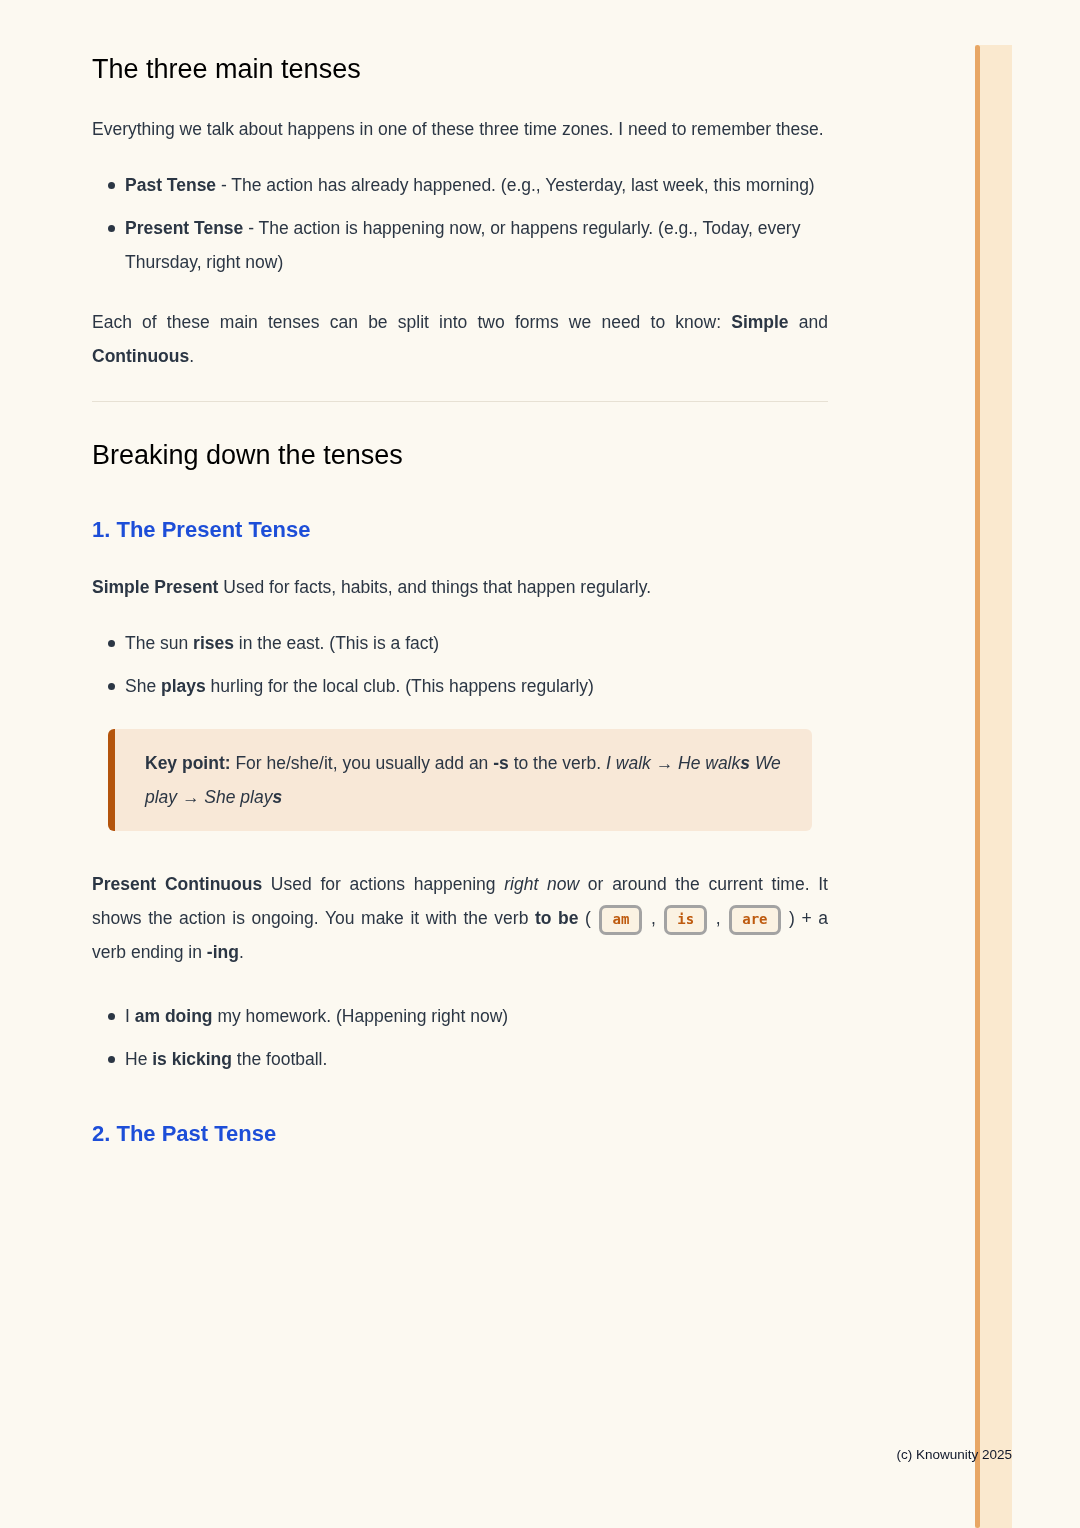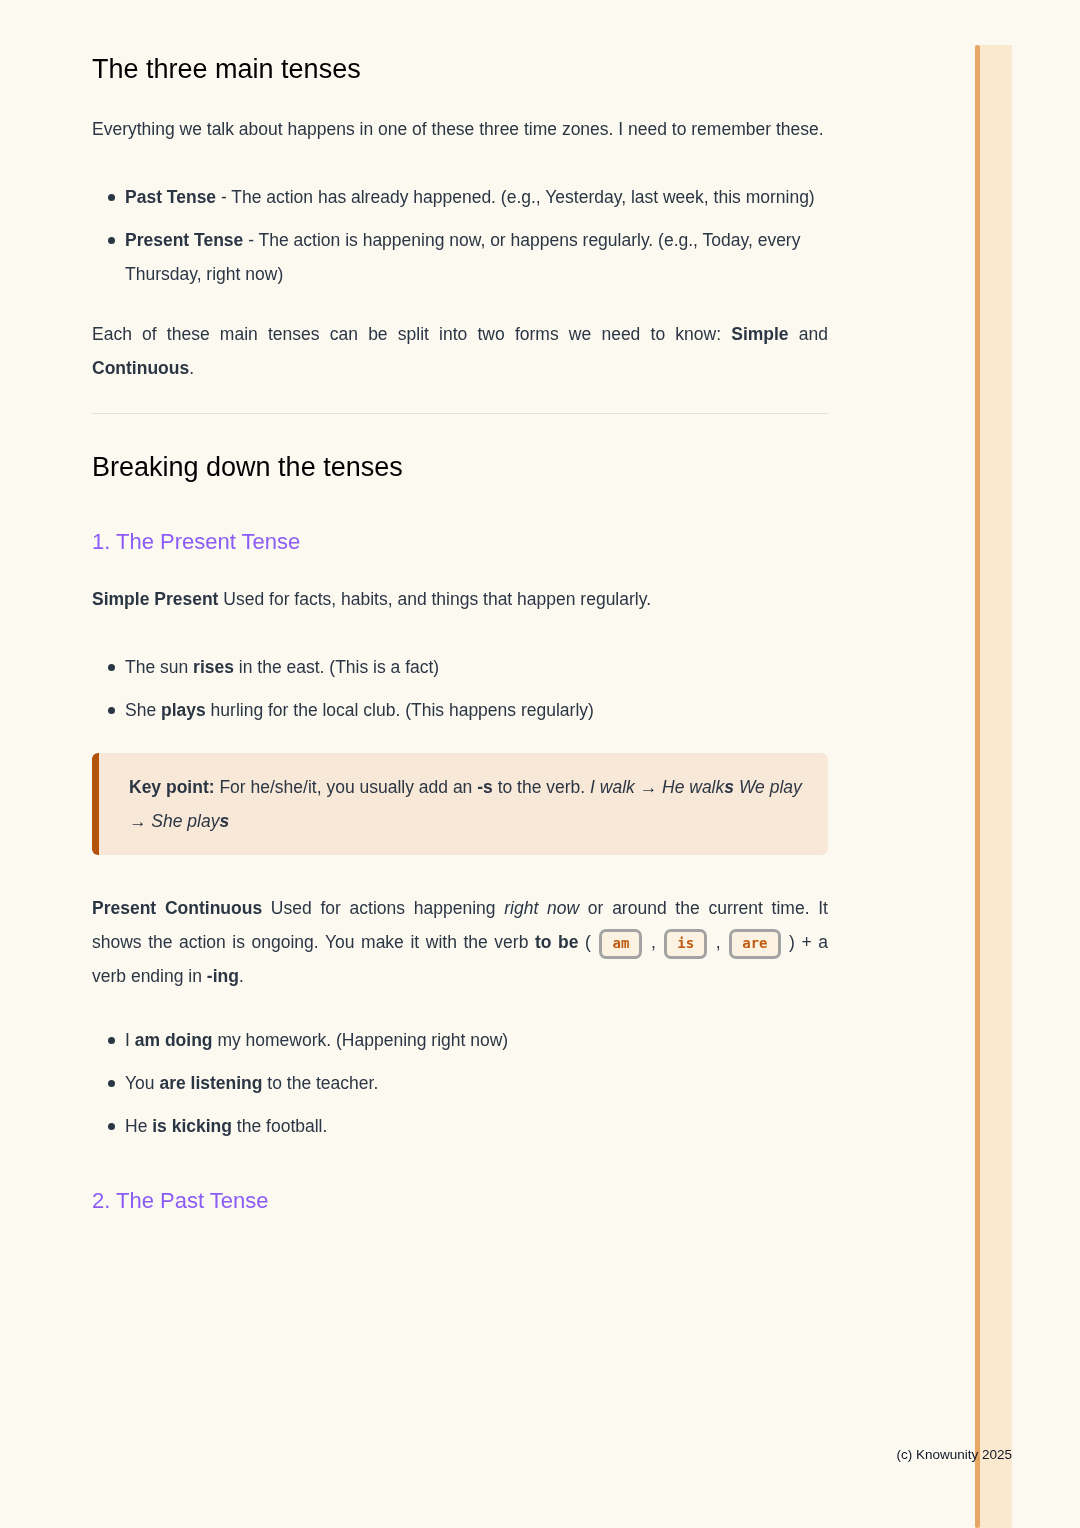--- a/index.html
+++ b/index.html
@@ -8,38 +8,38 @@
     background:#FCF9F1;color:#2B3644;
     font-family:"Liberation Sans",sans-serif;
   }
   .content{position:absolute;left:92px;top:0;width:736px;}
   h1{
     font-size:27px;line-height:34px;font-weight:400;color:#000000;
     margin:36px 0 0;
   }
   .content > h1.first{margin-top:52px;}
   h2{
-    font-size:22px;line-height:28px;font-weight:400;color:#8b5cf6;
+    font-size:22px;line-height:28px;font-weight:700;color:#1d4ed8;
     margin:44px 0 0;
   }
   p{font-size:17.5px;line-height:34px;margin:26px 0 0;}
   .justify{text-align:justify;}
-  ul{list-style:none;margin:34px 0 0;padding:0 0 0 16px;}
+  ul{list-style:none;margin:22px 0 0;padding:0 0 0 16px;}
   li{
     position:relative;padding-left:17px;font-size:17.5px;line-height:34px;
     margin:0 0 9px;
   }
   li:last-child{margin-bottom:0;}
   li::before{
     content:"";position:absolute;left:0;top:14px;width:7px;height:7px;
     border-radius:50%;background:#2B3644;
   }
   hr{border:none;border-top:1px solid #E7E1D4;margin:28px 0 0;}
   .callout{
-    margin:26px 0 0;background:#F8E8D7;border-left:7px solid #B4540C;
+    margin:26px 16px 0;background:#F8E8D7;border-left:7px solid #B4540C;
     border-radius:6px;padding:17px 26px 17px 30px;
   }
   .callout p{margin:0;}
   .mt-lg{margin-top:36px;}
   .mt-md{margin-top:30px;}
   .b{font-weight:700;}
   .i{font-style:italic;}
   .bi{font-weight:700;font-style:italic;}
   .chip{
     font-family:"DejaVu Sans Mono",monospace;font-size:14px;font-weight:700;
@@ -96,21 +96,20 @@
     </ul>
 
     <div class="callout">
       <p><span class="b">Key point:</span><span> For he/she/it, you usually add an </span><span class="b">-s</span><span> to the verb. </span><span class="i">I walk → He walk</span><span class="bi">s</span><span> </span><span class="i">We play → She play</span><span class="bi">s</span></p>
     </div>
 
     <p class="justify mt-lg"><span class="b">Present Continuous</span><span> Used for actions happening </span><span class="i">right now</span><span> or around the current time. It shows the action is ongoing. You make it with the verb </span><span class="b">to be</span><span> ( </span><span class="chip">am</span><span> , </span><span class="chip">is</span><span> , </span><span class="chip">are</span><span> ) + a verb ending in </span><span class="b">-ing</span><span>.</span></p>
 
     <ul class="mt-md">
       <li><span>I </span><span class="b">am doing</span><span> my homework. (Happening right now)</span></li>
-      <li><span>You </span><span class="b">are listening</span><span> to the teacher.</span></li>
       <li><span>He </span><span class="b">is kicking</span><span> the football.</span></li>
     </ul>
 
     <h2>2. The Past Tense</h2>
 
   </main>
 
   <div class="footer">(c) Knowunity 2025</div>
 
 </div>

